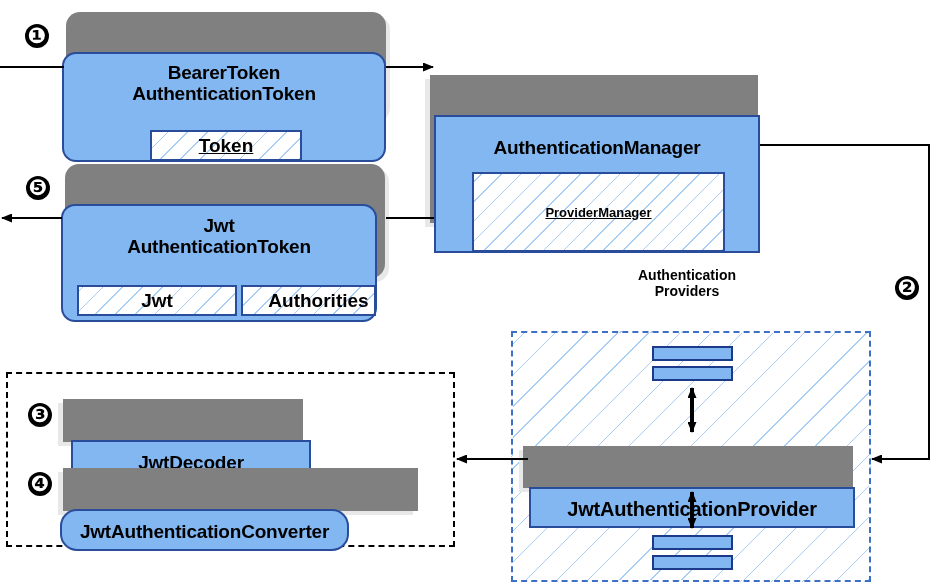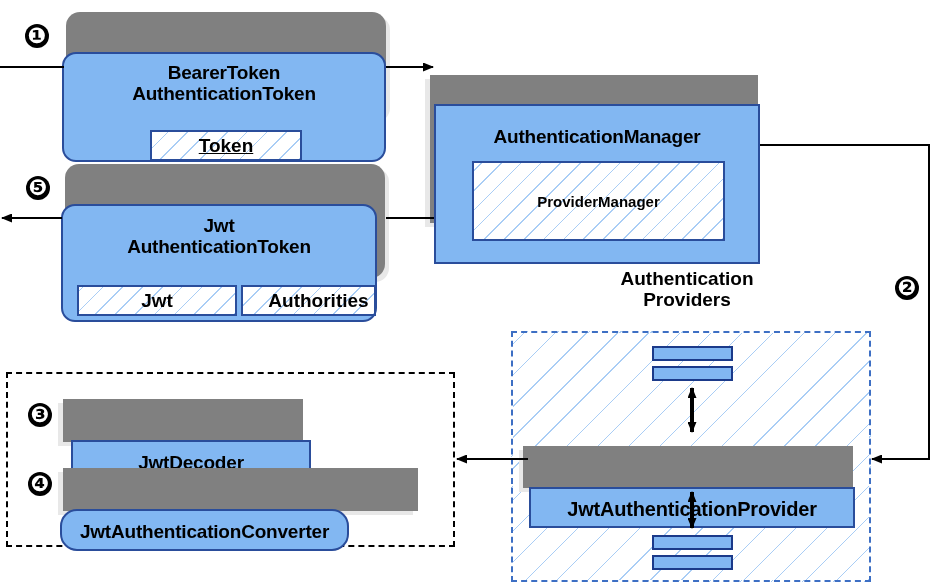--- a/index.html
+++ b/index.html
@@ -94,28 +94,28 @@
     <div class="hatch-box" style="left:178px;top:79px;width:135px;height:31px;padding-left:20px;">
       <span style="font-size:19px;">Authorities</span>
     </div>
   </div>
   <div class="badge" style="left:26px;top:176px;">
       <span style="font-size:22px;">❺</span>
     </div>
 
   <div class="shadow-light" style="left:425px;top:79px;width:328px;height:148px;"></div>
   <div class="shadow-dark" style="left:430px;top:75px;width:328px;height:148px;"></div>
-  <div class="blue-box" style="left:434px;top:56px;width:326px;height:160px;">
+  <div class="blue-box" style="left:434px;top:67px;width:326px;height:138px;">
     <div class="title" style="top:20px;font-size:19px;">AuthenticationManager</div>
     <div class="hatch-box" style="left:36px;top:55px;width:253px;height:80px;">
-      <span style="font-size:15px;">ProviderManager</span>
+      <span style="font-size:13px;text-decoration:underline;">ProviderManager</span>
     </div>
   </div>
 
-  <div class="plain-label" style="left:562px;top:268px;width:250px;font-size:19px;">
+  <div class="plain-label" style="left:562px;top:268px;width:250px;font-size:14px;">
     <span>Authentication</span><br>
     <span>Providers</span>
   </div>
 
   <div class="dashed-blue" style="left:511px;top:331px;width:360px;height:251px;"></div>
 
   <div class="mini-bar" style="left:652px;top:346px;width:81px;height:15px;"></div>
   <div class="mini-bar" style="left:652px;top:366px;width:81px;height:15px;"></div>
 
   <div class="mini-bar" style="left:652px;top:535px;width:81px;height:15px;"></div>

